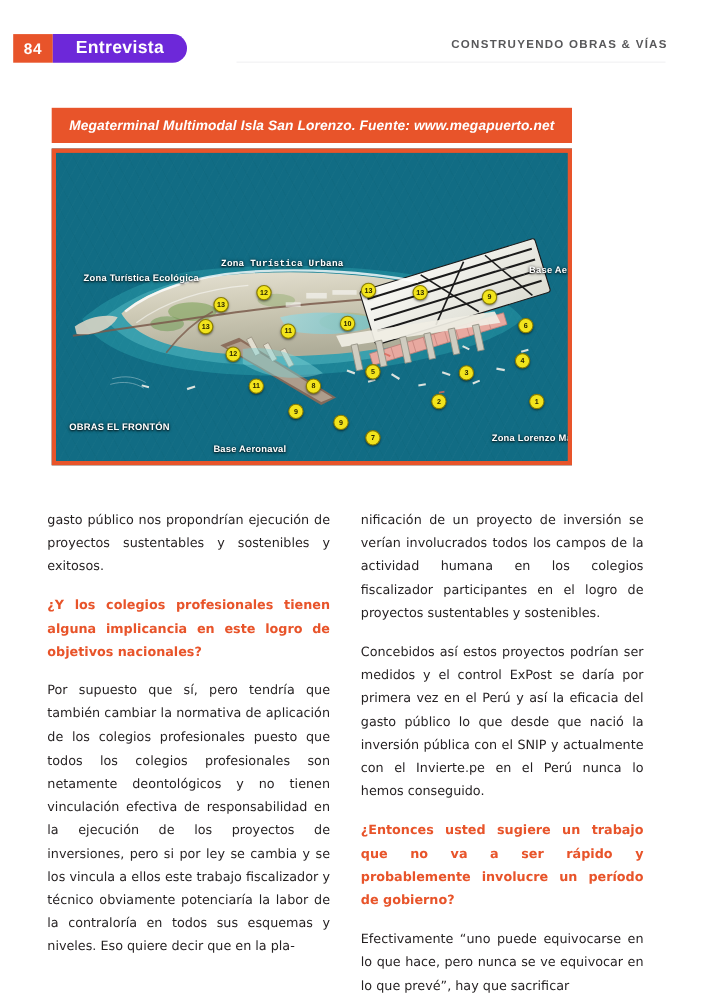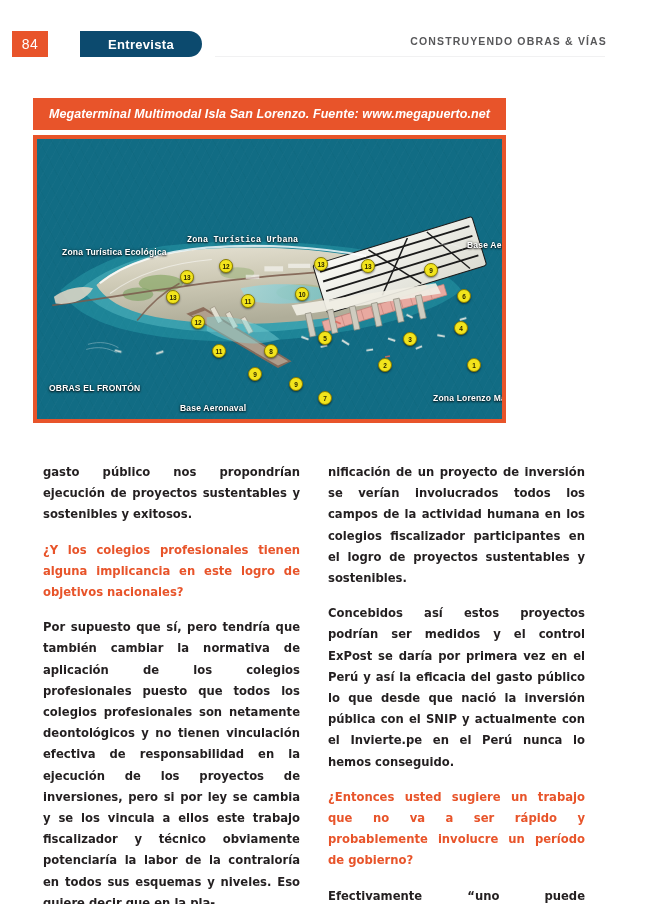--- a/index.html
+++ b/index.html
@@ -25,43 +25,42 @@
   }
   .folio-block {
     position: absolute;
     left: 12px;
     top: 0;
     width: 36px;
     height: 26px;
     background: #E8542A;
     color: #ffffff;
     font-size: 14px;
-    font-weight: normal;
+    font-weight: bold;
     letter-spacing: 0.5px;
     display: flex;
     align-items: center;
     justify-content: center;
   }
   .section-tab {
     position: absolute;
     left: 48px;
     top: 0;
     width: 122px;
     height: 26px;
-    background: #0c4a6e;
+    background: #6d28d9;
     border-top-right-radius: 13px;
     border-bottom-right-radius: 13px;
     color: #ffffff;
-    font-size: 13px;
+    font-size: 16px;
     font-weight: bold;
     letter-spacing: 0.3px;
     display: flex;
     align-items: center;
     justify-content: center;
-    margin-left: 32px;
   }
   .masthead {
     position: absolute;
     right: 43px;
     top: 4px;
     color: #58585A;
     font-size: 10.5px;
     font-weight: bold;
     letter-spacing: 1.15px;
     text-align: center;
@@ -71,21 +70,21 @@
     left: 215px;
     top: 56px;
     width: 390px;
     height: 1px;
     background: #F1F1F2;
   }
 
   
   .figure {
     position: absolute;
-    left: 33px;
+    left: 47px;
     top: 98px;
     width: 473px;
   }
   .figure-caption {
     height: 32px;
     background: #E8542A;
     color: #ffffff;
     font-size: 12.5px;
     font-style: italic;
     font-weight: bold;
@@ -159,21 +158,20 @@
   .col-right { left: 328px; }
 
   .para {
     margin: 0 0 14px 0;
     font-family: "DejaVu Sans", sans-serif;
     font-size: 11.6px;
     line-height: 21.2px;
     color: #231F20;
     text-align: justify;
     hyphens: manual;
-    font-weight: bold;
   }
   .para.q {
     color: #E8542A;
     font-weight: bold;
   }
   .para:last-child { margin-bottom: 0; }
 </style>
 </head>
 <body>
 

